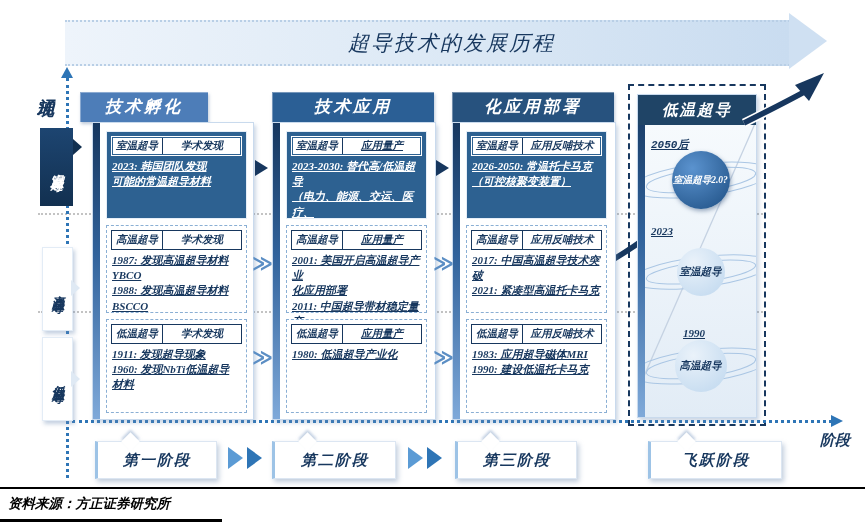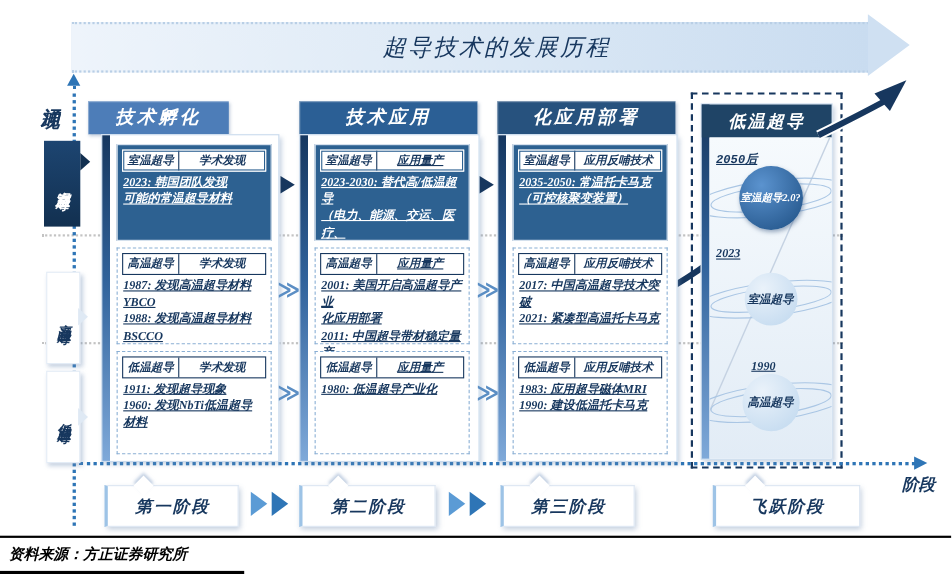--- a/index.html
+++ b/index.html
@@ -216,21 +216,21 @@
   </div>
 
   <div class="colhead ch3">化应用部署</div>
   <div class="card cd3">
     <div class="lbar"></div>
     <div class="ebox dark eb1">
       <div class="ebox-head">
         <span class="ebox-tag">室温超导</span>
         <span class="ebox-badge">应用反哺技术</span>
       </div>
-      <div class="ebox-body">2035-2050: 常温托卡马克
+      <div class="ebox-body">2026-2050: 常温托卡马克
 （可控核聚变装置）</div>
     </div>
     <div class="ebox light eb2">
       <div class="ebox-head">
         <span class="ebox-tag">高温超导</span>
         <span class="ebox-badge">应用反哺技术</span>
       </div>
       <div class="ebox-body">2017: 中国高温超导技术突破
 2021: 紧凑型高温托卡马克</div>
     </div>

